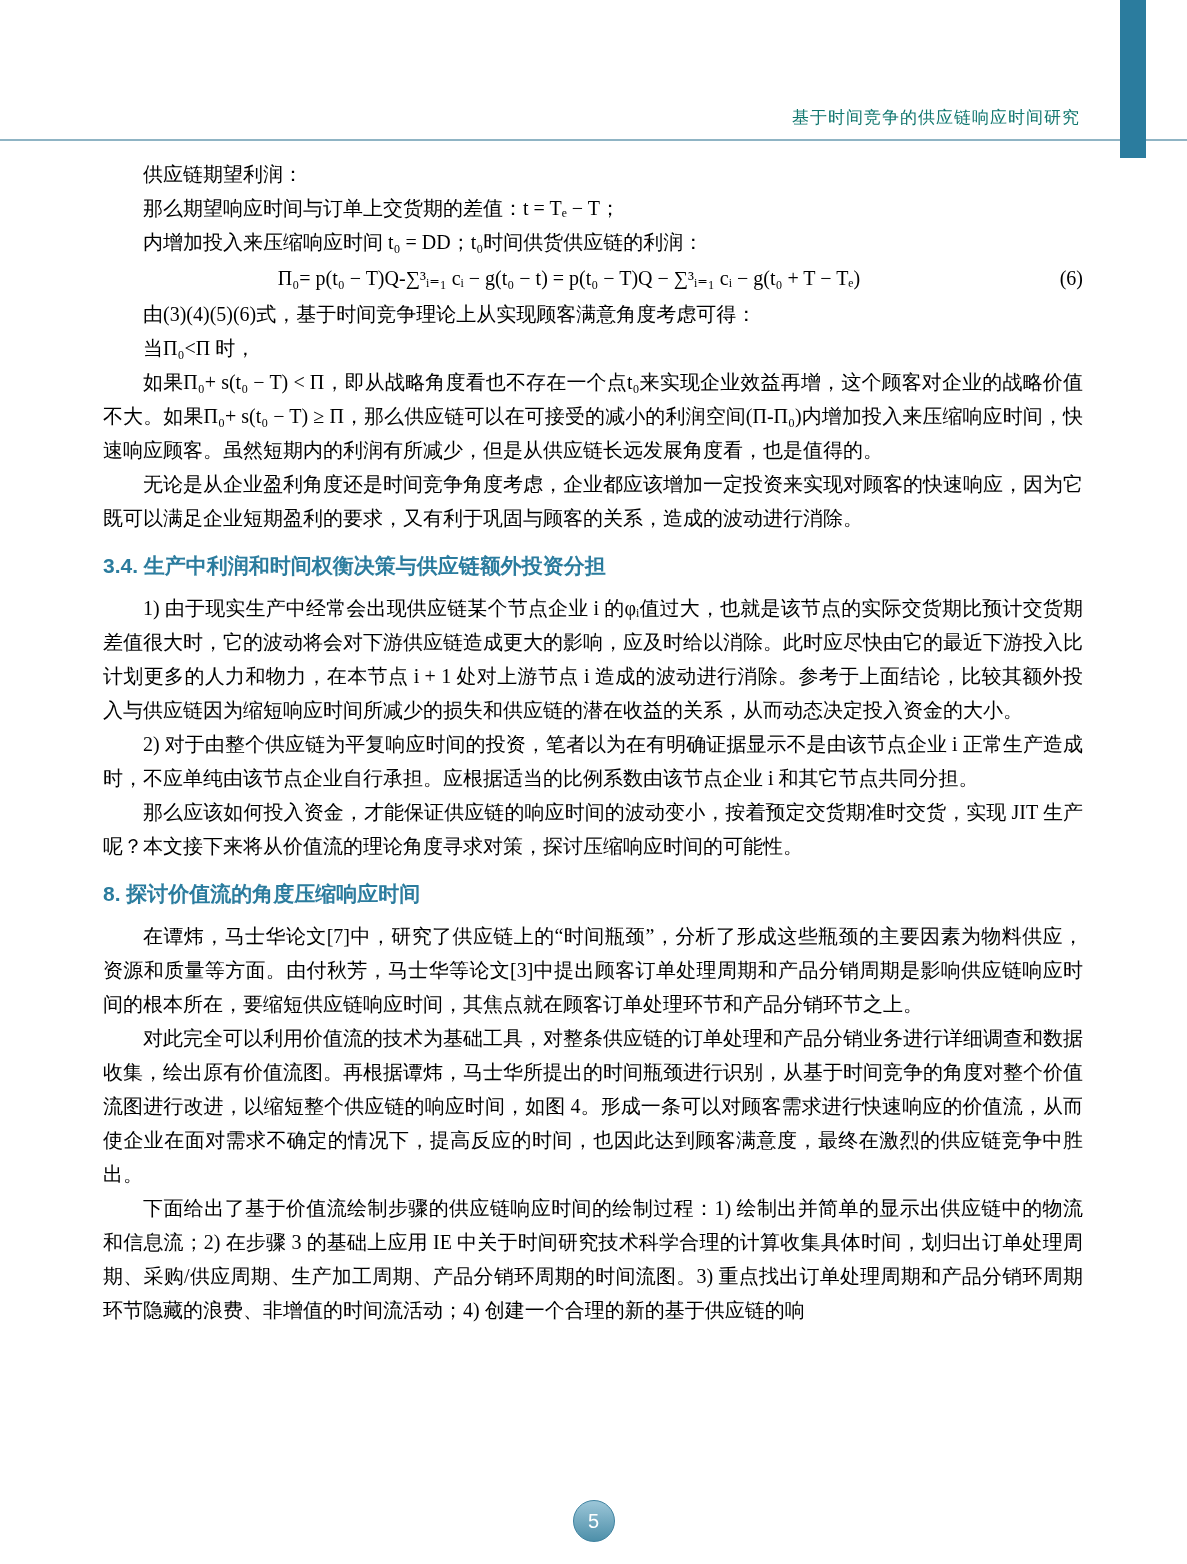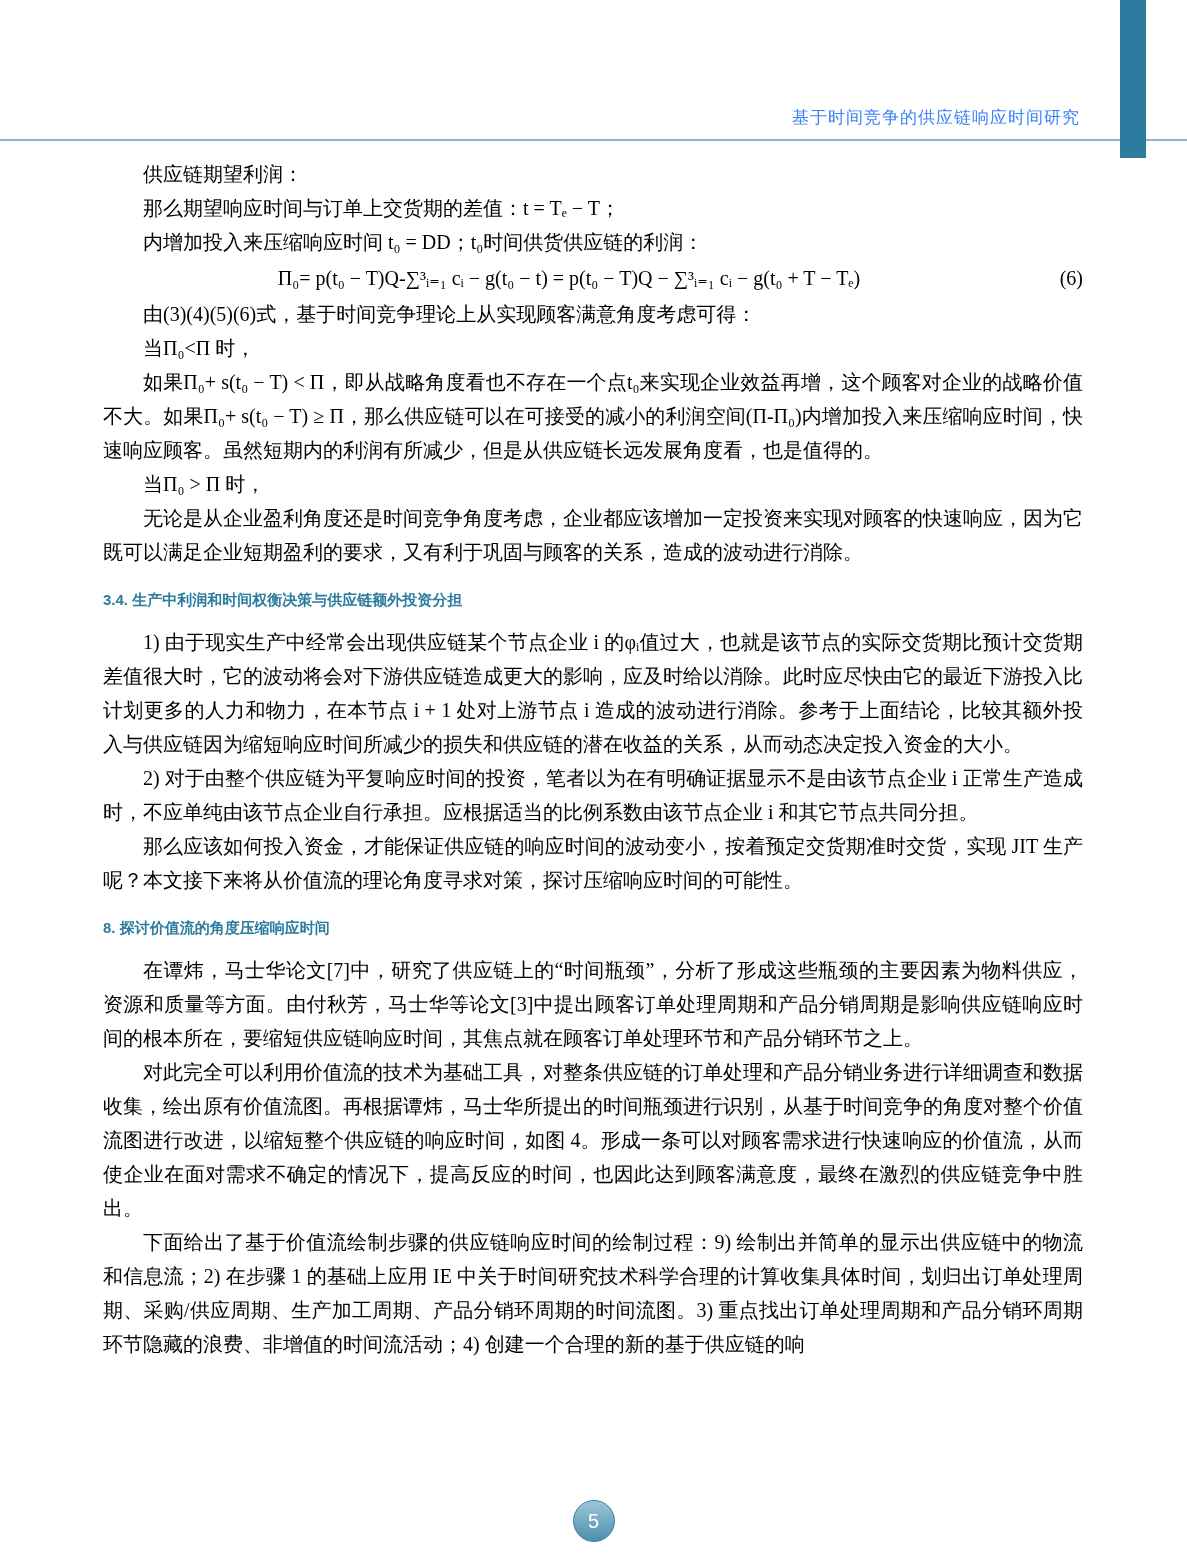--- a/index.html
+++ b/index.html
@@ -21,21 +21,21 @@
     height: 158px;
     background: #2b7c9e;
   }
   .header {
     padding-top: 106px;
     padding-right: 107px;
     text-align: right;
   }
   .header-title {
     display: inline-block;
-    color: #3b82f6;
+    color: #0f766e;
     font-size: 17px;
     letter-spacing: 1px;
     text-align: right;
   }
   .header-rule {
     margin-top: 10px;
     border-bottom: 2px solid #8fb4c4;
     width: 100%;
   }
   .body-col {
@@ -57,21 +57,21 @@
     white-space: nowrap;
   }
   .formula-num {
     width: 48px;
     text-align: right;
   }
   .section-heading {
     font-family: "Liberation Sans", "DejaVu Sans", sans-serif;
     font-weight: bold;
     color: #2b7c9e;
-    font-size: 15px;
+    font-size: 21px;
     line-height: 30px;
     margin: 16px 0 10px 0;
     text-align: left;
     text-indent: 0;
   }
   .footer {
     position: absolute;
     bottom: 22px;
     left: 0;
     width: 100%;
@@ -112,34 +112,33 @@
     <p class="indent">内增加投入来压缩响应时间 t₀ = DD；t₀时间供货供应链的利润：</p>
 
     <div class="formula-row">
       <span class="formula">Π₀= p(t₀ − T)Q-∑³ᵢ₌₁ cᵢ − g(t₀ − t) = p(t₀ − T)Q − ∑³ᵢ₌₁ cᵢ − g(t₀ + T − Tₑ)</span>
       <span class="formula-num">(6)</span>
     </div>
 
     <p class="indent">由(3)(4)(5)(6)式，基于时间竞争理论上从实现顾客满意角度考虑可得：</p>
     <p class="indent">当Π₀&lt;Π 时，</p>
     <p class="indent">如果Π₀+ s(t₀ − T) &lt; Π，即从战略角度看也不存在一个点t₀来实现企业效益再增，这个顾客对企业的战略价值不大。如果Π₀+ s(t₀ − T) ≥ Π，那么供应链可以在可接受的减小的利润空间(Π-Π₀)内增加投入来压缩响应时间，快速响应顾客。虽然短期内的利润有所减少，但是从供应链长远发展角度看，也是值得的。</p>
-    <p class="indent">当Π₀ &gt; Π 时，</p>
     <p class="indent">无论是从企业盈利角度还是时间竞争角度考虑，企业都应该增加一定投资来实现对顾客的快速响应，因为它既可以满足企业短期盈利的要求，又有利于巩固与顾客的关系，造成的波动进行消除。</p>
 
     <h2 class="section-heading">3.4. 生产中利润和时间权衡决策与供应链额外投资分担</h2>
 
     <p class="indent">1) 由于现实生产中经常会出现供应链某个节点企业 i 的φᵢ值过大，也就是该节点的实际交货期比预计交货期差值很大时，它的波动将会对下游供应链造成更大的影响，应及时给以消除。此时应尽快由它的最近下游投入比计划更多的人力和物力，在本节点 i + 1 处对上游节点 i 造成的波动进行消除。参考于上面结论，比较其额外投入与供应链因为缩短响应时间所减少的损失和供应链的潜在收益的关系，从而动态决定投入资金的大小。</p>
     <p class="indent">2) 对于由整个供应链为平复响应时间的投资，笔者以为在有明确证据显示不是由该节点企业 i 正常生产造成时，不应单纯由该节点企业自行承担。应根据适当的比例系数由该节点企业 i 和其它节点共同分担。</p>
     <p class="indent">那么应该如何投入资金，才能保证供应链的响应时间的波动变小，按着预定交货期准时交货，实现 JIT 生产呢？本文接下来将从价值流的理论角度寻求对策，探讨压缩响应时间的可能性。</p>
 
     <h2 class="section-heading">8. 探讨价值流的角度压缩响应时间</h2>
 
     <p class="indent">在谭炜，马士华论文[7]中，研究了供应链上的“时间瓶颈”，分析了形成这些瓶颈的主要因素为物料供应，资源和质量等方面。由付秋芳，马士华等论文[3]中提出顾客订单处理周期和产品分销周期是影响供应链响应时间的根本所在，要缩短供应链响应时间，其焦点就在顾客订单处理环节和产品分销环节之上。</p>
     <p class="indent">对此完全可以利用价值流的技术为基础工具，对整条供应链的订单处理和产品分销业务进行详细调查和数据收集，绘出原有价值流图。再根据谭炜，马士华所提出的时间瓶颈进行识别，从基于时间竞争的角度对整个价值流图进行改进，以缩短整个供应链的响应时间，如图 4。形成一条可以对顾客需求进行快速响应的价值流，从而使企业在面对需求不确定的情况下，提高反应的时间，也因此达到顾客满意度，最终在激烈的供应链竞争中胜出。</p>
-    <p class="indent">下面给出了基于价值流绘制步骤的供应链响应时间的绘制过程：9) 绘制出并简单的显示出供应链中的物流和信息流；2) 在步骤 1 的基础上应用 IE 中关于时间研究技术科学合理的计算收集具体时间，划归出订单处理周期、采购/供应周期、生产加工周期、产品分销环周期的时间流图。3) 重点找出订单处理周期和产品分销环周期环节隐藏的浪费、非增值的时间流活动；4) 创建一个合理的新的基于供应链的响</p>
+    <p class="indent">下面给出了基于价值流绘制步骤的供应链响应时间的绘制过程：1) 绘制出并简单的显示出供应链中的物流和信息流；2) 在步骤 3 的基础上应用 IE 中关于时间研究技术科学合理的计算收集具体时间，划归出订单处理周期、采购/供应周期、生产加工周期、产品分销环周期的时间流图。3) 重点找出订单处理周期和产品分销环周期环节隐藏的浪费、非增值的时间流活动；4) 创建一个合理的新的基于供应链的响</p>
 
   </div>
 
   <div class="footer">
     <span class="page-badge">
       <span>5</span>
     </span>
   </div>
 
 </div>

